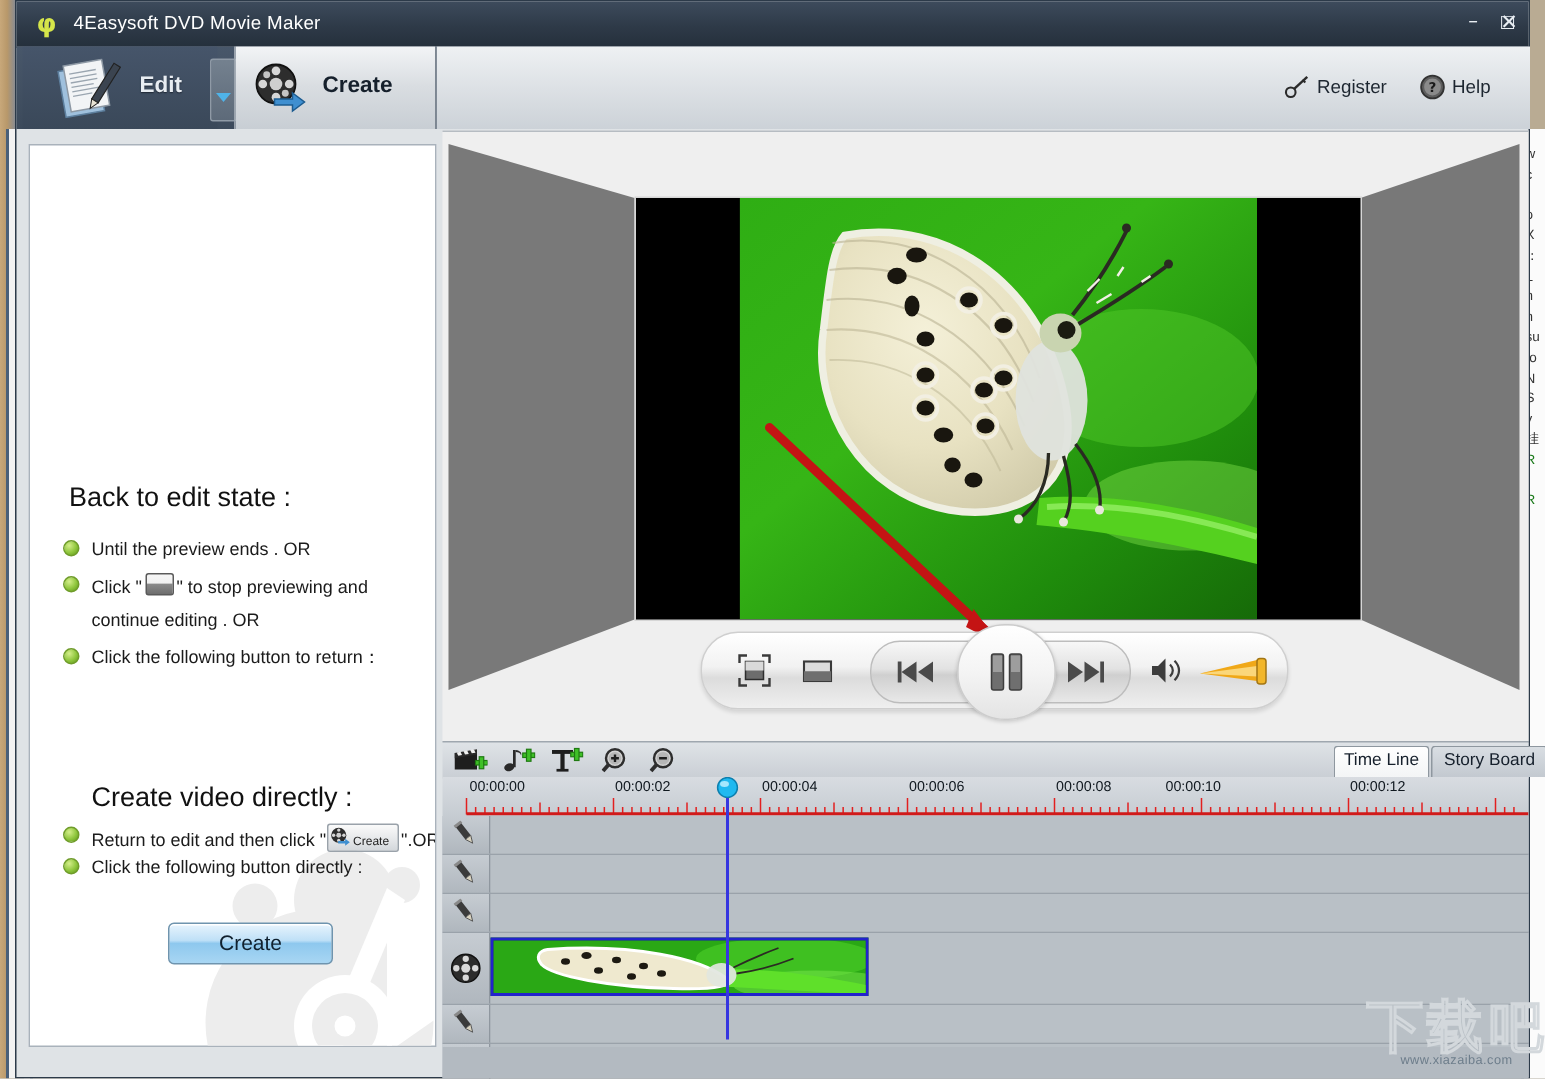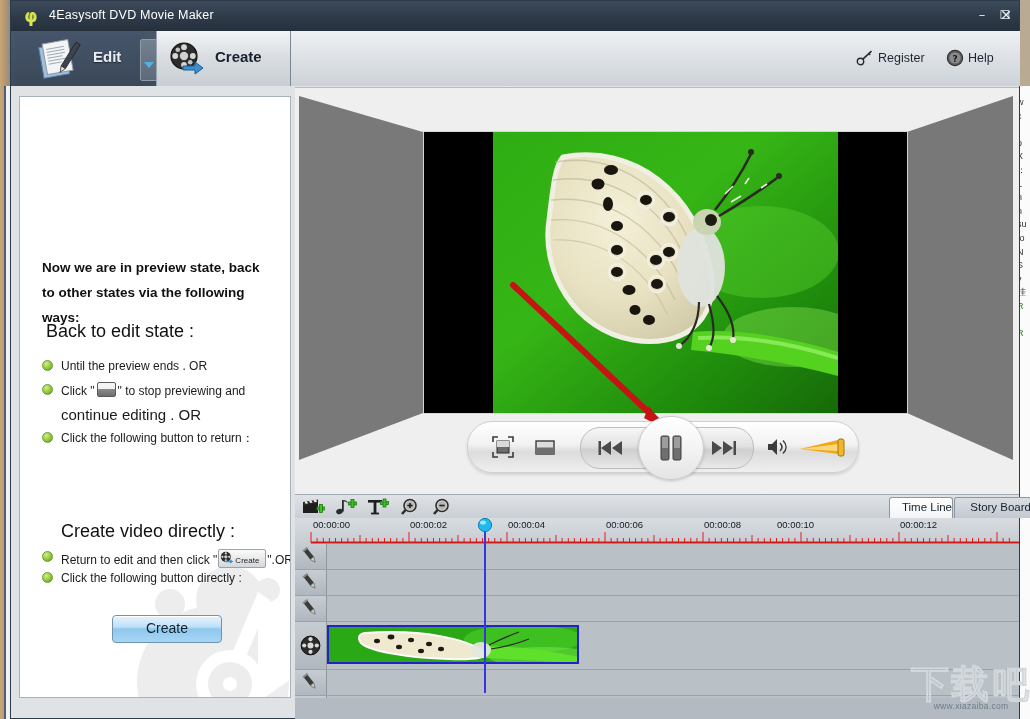--- a/index.html
+++ b/index.html
@@ -82,21 +82,21 @@
   #p-sub1{top:224px;}
   #p-sub2{top:424px;margin-left:15px;}
   .bullet-row{position:absolute;left:22px;width:250px;font-size:12px;color:#1b1b1b;}
   .bullet-row .dot{position:absolute;left:0;top:2px;width:11px;height:11px;
     border-radius:50%;
     background:radial-gradient(circle at 35% 30%,#d4ee8a 0%,#8fc63d 55%,#5d9418 100%);
     border:1px solid #6f9c2a;box-sizing:border-box;}
   .bullet-row .btxt{position:absolute;left:19px;top:0;width:232px;line-height:16px;}
   #b1{top:261px;}
   #b2{top:285px;}
-  #b2line2{top:309px;left:41px;font-size:15px;color:#1b1b1b;position:absolute;}
+  #b2line2{top:309px;left:41px;font-size:12px;color:#1b1b1b;position:absolute;}
   #b3{top:333px;}
   #b4{top:452px;}
   #b5{top:473px;}
   .inline-stop{display:inline-block;width:17px;height:13px;vertical-align:-2px;
     background:linear-gradient(180deg,#f6f6f6 0%,#f0f0f0 45%,#8a8a8a 48%,#6e6e6e 100%);
     border:1px solid #5a5a5a;border-radius:2px;margin:0 2px;}
   .inline-create{display:inline-block;width:46px;height:17px;vertical-align:-4px;
     background:linear-gradient(180deg,#fafafa 0%,#e6e8ea 55%,#d3d7db 100%);
     border:1px solid #9aa2aa;border-radius:2px;position:relative;margin:0 1px;}
   .inline-create .ic{position:absolute;left:1px;top:1px;width:14px;height:14px;}
@@ -139,21 +139,21 @@
   #tl-toolbar{position:absolute;left:284px;top:493px;width:724px;height:24px;
     background:linear-gradient(180deg,#dfe3e7 0%,#c9ced4 100%);
     border-top:1px solid #9fa7af;}
   .tlico{position:absolute;top:3px;width:22px;height:18px;}
   #tli-video{left:8px;}
   #tli-audio{left:40px;}
   #tli-text{left:72px;}
   #tli-zoomin{left:106px;}
   #tli-zoomout{left:138px;}
   .viewtab{position:absolute;top:2px;height:20px;font-size:11.5px;
-    text-align:right;line-height:19px;color:#16202c;
+    text-align:center;line-height:19px;color:#16202c;
     border:1px solid #8e979f;border-bottom:none;border-radius:3px 3px 0 0;}
   #tab-timeline{left:594px;width:62px;background:linear-gradient(180deg,#ffffff,#f3f5f6);}
   #tab-storyboard{left:659px;width:76px;background:linear-gradient(180deg,#d9dee3,#c3c9d0);}
 
   #ruler{position:absolute;left:284px;top:517px;width:724px;height:26px;
     background:linear-gradient(180deg,#d8dce1 0%,#c6ccd2 100%);}
   #ruler-ticks{position:absolute;left:0;top:0;width:724px;height:26px;}
   .rlabel{position:absolute;top:1px;font-size:9.5px;color:#10181f;}
   #playhead{position:absolute;left:466px;top:517px;width:16px;height:175px;}
   #playhead-knob{position:absolute;left:0;top:0;width:16px;height:16px;}
@@ -300,21 +300,20 @@
           <path d="M150 40 L196 118 L150 150 Z"></path>
           <path d="M84 196 L150 40 L162 48 L96 204 Z"></path>
         </g>
         <circle cx="122" cy="132" r="34" fill="#ffffff"></circle>
         <circle cx="122" cy="132" r="22" fill="#ededed"></circle>
         <circle cx="122" cy="132" r="7" fill="#ffffff"></circle>
       </svg>
     </span>
 
     <div id="panel-inner">
-      <div class="p-head" id="p-title">Now we are in preview state, back to other states via the following ways:</div>
 
       <div class="p-sub" id="p-sub1">Back to edit state :</div>
 
       <div class="bullet-row" id="b1">
         <span class="dot"></span>
         <span class="btxt">Until the preview ends . OR</span>
       </div>
 
       <div class="bullet-row" id="b2">
         <span class="dot"></span>

